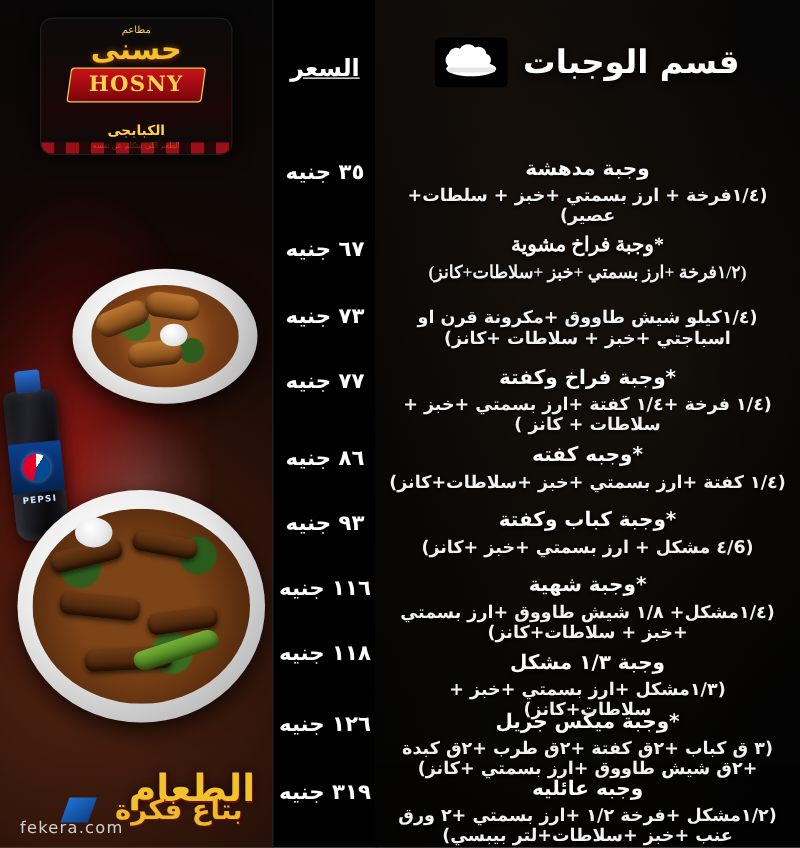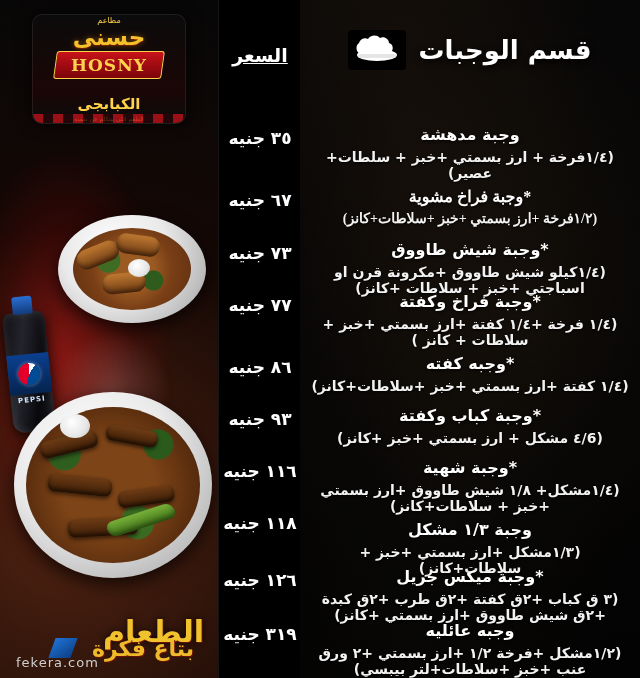--- a/index.html
+++ b/index.html
@@ -44,21 +44,21 @@
     background:linear-gradient(180deg,#c8121a,#7a0509);
     border:1px solid #ffcf4d;
     display:flex;align-items:center;justify-content:center;
     transform:skewX(-8deg);
   }
   .logo-en{
     font-family:"DejaVu Serif","Liberation Serif",serif;
     font-size:17px;font-weight:bold;color:#ffd34d;letter-spacing:1px;
     transform:skewX(8deg);
   }
-  .logo-sub{font-size:15px;color:#ffd24a;margin-top:16px;font-weight:bold;}
+  .logo-sub{font-size:11px;color:#ffd24a;margin-top:16px;font-weight:bold;}
   .logo-slogan{font-size:6px;color:#e8b23a;margin-top:2px;}
   .logo-stripe{
     position:absolute;left:0;bottom:0;width:100%;height:9px;
     background:repeating-linear-gradient(90deg,#c8121a 0 10px,#2a0406 10px 20px);
     opacity:.75;
   }
 
   
   .bottle{
     position:absolute;left:8px;top:312px;width:42px;height:120px;
@@ -320,21 +320,20 @@
         <div class="item-title">وجبة مدهشة</div>
         <div class="item-desc">(١/٤فرخة + ارز بسمتي +خبز + سلطات+ عصير)</div>
       </div>
 
       <div class="item" style="top:188px;font-family:Liberation Serif, serif;">
         <div class="item-title">*وجبة فراخ مشوية</div>
         <div class="item-desc">(١/٢فرخة +ارز بسمتي +خبز +سلاطات+كانز)</div>
       </div>
 
       <div class="item" style="top:241px;">
-        <div class="item-title">*وجبة شيش طاووق</div>
         <div class="item-desc">(١/٤كيلو شيش طاووق +مكرونة قرن او اسباجتي +خبز + سلاطات +كانز)</div>
       </div>
 
       <div class="item" style="top:293px;">
         <div class="item-title">*وجبة فراخ وكفتة</div>
         <div class="item-desc">(١/٤ فرخة +١/٤ كفتة +ارز بسمتي +خبز + سلاطات + كانز )</div>
       </div>
 
       <div class="item" style="top:355px;">
         <div class="item-title">*وجبه كفته</div>

